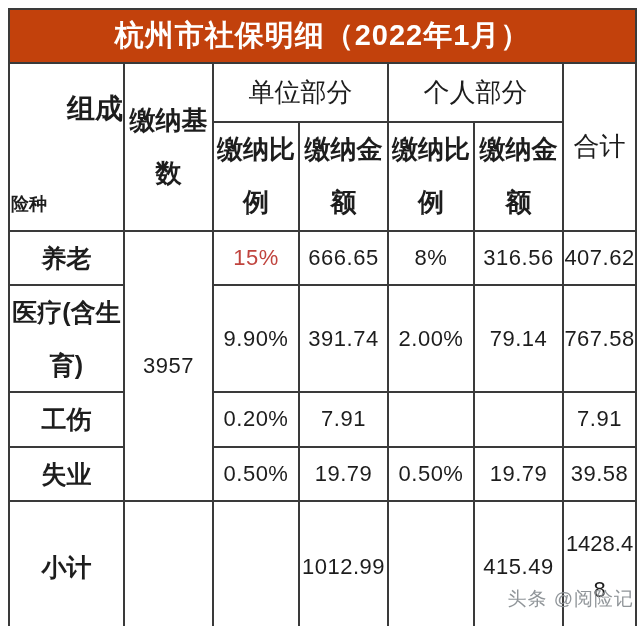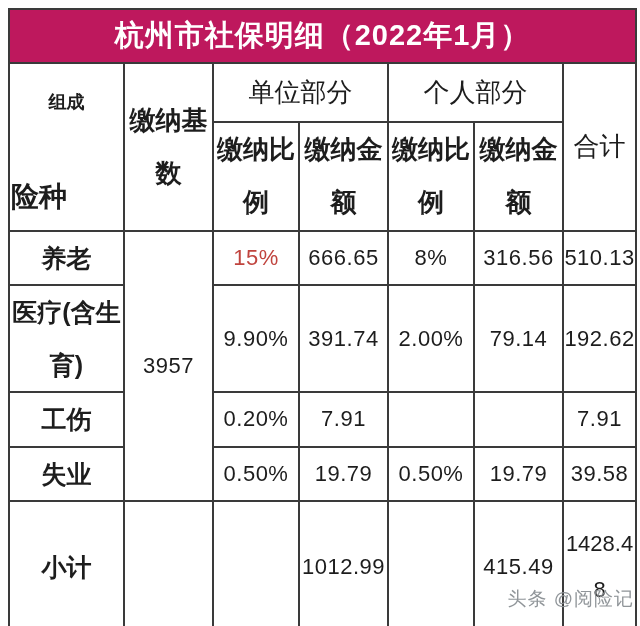--- a/index.html
+++ b/index.html
@@ -35,21 +35,21 @@
   tr.row-title { height: 54px; }
   tr.row-h1    { height: 59px; }
   tr.row-h2    { height: 106px; padding-left: 28px; }
   tr.row-r0    { height: 44px; }
   tr.row-r1    { height: 101px; }
   tr.row-r2    { height: 53px; border-radius: 18px; }
   tr.row-r3    { height: 54px; }
   tr.row-sub   { height: 132px; }
 
   .title-cell {
-    background: #be185d;
+    background: #c2410c;
     color: #ffffff;
     font-size: 29px;
     font-weight: 700;
     letter-spacing: 1px;
   }
   th.hd {
     font-size: 26px;
     font-weight: 400;
     line-height: 1.8;
   }
@@ -58,27 +58,27 @@
     font-weight: 700;
     line-height: 2.05;
     padding: 0 2px;
     word-break: break-all;
   }
   
   th.corner { position: relative; }
   .corner-top {
     position: absolute;
     top: 26px; left: 0; right: 0;
-    text-align: center;
-    font-size: 18px; font-weight: 700;
+    text-align: right;
+    font-size: 28px; font-weight: 700;
   }
   .corner-bottom {
     position: absolute;
     bottom: 14px; left: 1px;
-    font-size: 28px; font-weight: 700;
+    font-size: 18px; font-weight: 700;
   }
   td.lbl {
     font-size: 25px;
     font-weight: 700;
     line-height: 2.1;
     padding: 0 1px;
   }
   td.num {
     font-size: 22px;
     font-weight: 400;
@@ -136,29 +136,29 @@
       <th class="hd-wrap">缴纳比例</th>
       <th class="hd-wrap">缴纳金额</th>
     </tr>
     <tr class="row-r0">
       <td class="lbl">养老</td>
       <td rowspan="4" class="num">3957</td>
       <td class="num num-red">15%</td>
       <td class="num">666.65</td>
       <td class="num">8%</td>
       <td class="num">316.56</td>
-      <td class="num">510.13</td>
+      <td class="num">407.62</td>
     </tr>
     <tr class="row-r1">
       <td class="lbl">医疗(含生育)</td>
       <td class="num">9.90%</td>
       <td class="num">391.74</td>
       <td class="num">2.00%</td>
       <td class="num">79.14</td>
-      <td class="num">192.62</td>
+      <td class="num">767.58</td>
     </tr>
     <tr class="row-r2">
       <td class="lbl">工伤</td>
       <td class="num">0.20%</td>
       <td class="num">7.91</td>
       <td class="num"></td>
       <td class="num"></td>
       <td class="num">7.91</td>
     </tr>
     <tr class="row-r3">

